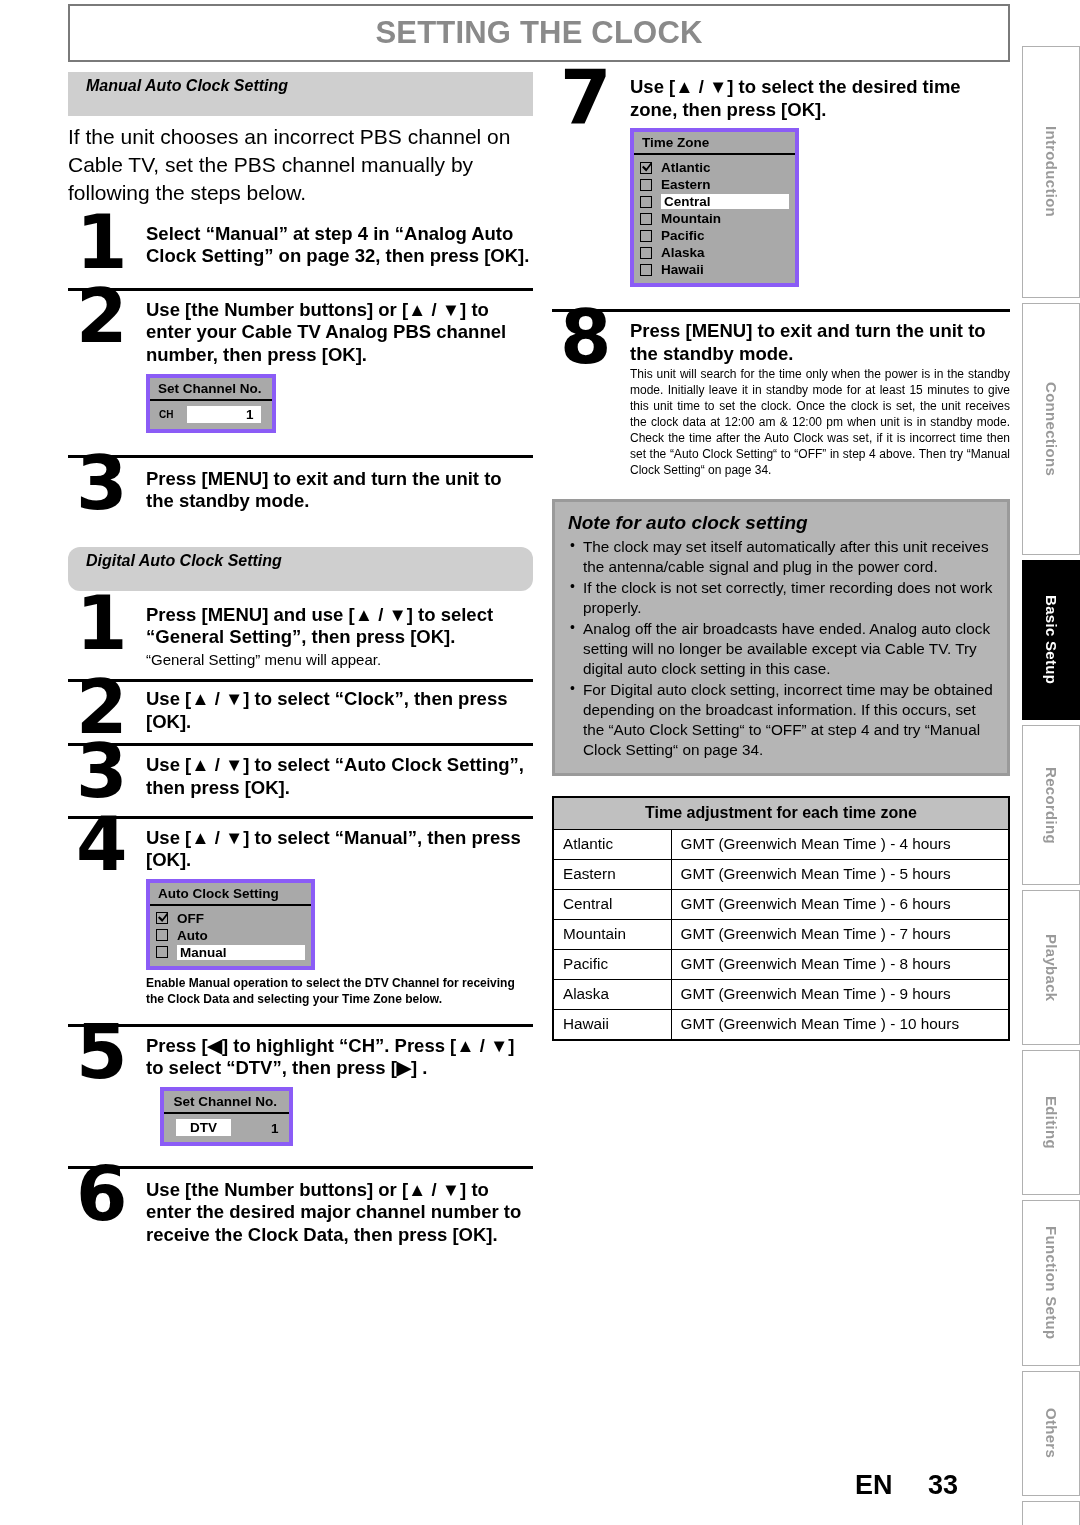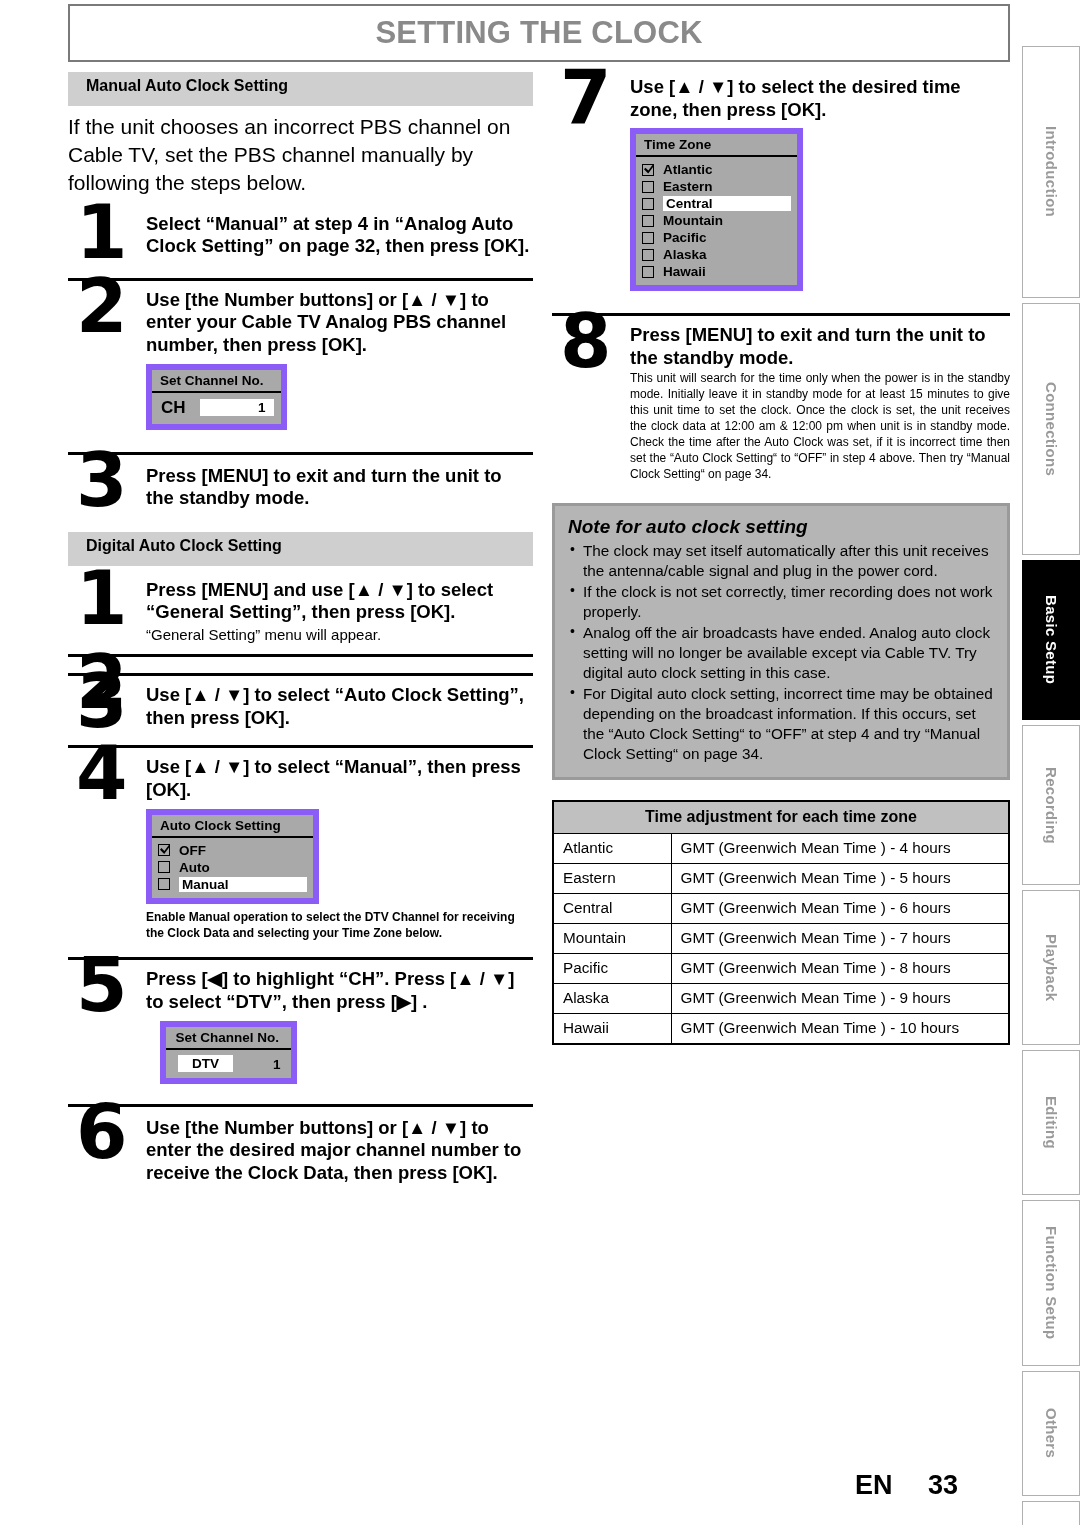--- a/index.html
+++ b/index.html
@@ -28,23 +28,24 @@
   .col-left {
     position: absolute; left: 68px; top: 72px; width: 465px;
   }
   .col-right {
     position: absolute; left: 552px; top: 72px; width: 458px;
   }
 
   
   .section-band {
     background: #cfcfcf;
-    padding: 5px 0 11px 18px;
+    padding: 5px 0 21px 18px;
     font-size: 16px; font-weight: bold;
     margin-bottom: 7px;
+    font-style: italic;
   }
   .intro-para {
     font-size: 21px; line-height: 1.33; margin-bottom: 10px;
   }
 
   
   .step {
     position: relative;
     padding-left: 78px;
     padding-top: 4px;
@@ -67,21 +68,21 @@
   .step-body {
     font-size: 12px; line-height: 1.33; margin-top: 2px; text-align: justify;
   }
   .rule {
     border-top: 3px solid #000; margin: 4px 0 0 0;
   }
 
   
   .osd {
     background: #a9a9a9;
-    border: 6px solid #8b5cf6;
+    border: 4px solid #8b5cf6;
     display: inline-block;
     margin-top: 7px;
   }
   .osd-title {
     font-size: 13.5px; font-weight: bold;
     padding: 3px 10px 3px 8px;
     border-bottom: 2px solid #000;
     font-family: "Liberation Sans", sans-serif;
   }
   .osd-body { padding: 4px 6px 5px 6px; }
@@ -105,21 +106,21 @@
     clip-path: polygon(92% 4%, 100% 22%, 42% 98%, 0% 56%, 14% 40%, 44% 68%);
   }
   .osd-label { white-space: nowrap; }
   .osd-label.hl {
     background: #fff; padding: 0 4px 0 3px;
     min-width: 128px; display: inline-block;
   }
 
   
   .osd-ch { display: flex; align-items: center; padding: 5px 7px 6px 9px; }
-  .osd-ch .lbl { font-size: 17px; font-weight: bold; margin-right: 14px; }
+  .osd-ch .lbl { font-size: 10px; font-weight: bold; margin-right: 14px; }
   .osd-ch .field {
     background: #fff; width: 74px; text-align: right;
     font-size: 13.5px; font-weight: bold; padding: 1px 8px 1px 4px;
   }
   .osd-ch2 { display: flex; align-items: flex-end; padding: 5px 10px 6px 12px; }
   .osd-ch2 .lblhl {
     background: #fff; font-size: 13.5px; font-weight: bold;
     padding: 1px 14px; text-align: center;
   }
   .osd-ch2 .num {
@@ -231,32 +232,33 @@
       </div>
     </div>
 
     <div class="rule" style="margin-top:16px;"></div>
 
     <div class="step" style="padding-top:10px;padding-bottom:14px;">
       <div class="step-num big">3</div>
       <div class="step-title">Press [MENU] to exit and turn the unit to the standby mode.</div>
     </div>
 
-    <div class="section-band" style="margin-top:8px;">Digital Auto Clock Setting</div>
+    <div class="section-band" style="margin-top:20px;border-radius:12px;">Digital Auto Clock Setting</div>
 
     <div class="step" style="padding-top:6px;">
       <div class="step-num big">1</div>
       <div class="step-title">Press [MENU] and use [▲ / ▼] to select “General Setting”, then press [OK].</div>
       <div class="step-sub">“General Setting” menu will appear.</div>
     </div>
 
     <div class="rule" style="margin-top:4px;"></div>
 
     <div class="step" style="padding-top:6px;">
       <div class="step-num big">2</div>
+      <div class="step-title">Use [▲ / ▼] to select “Clock”, then press [OK].</div>
     </div>
 
     <div class="rule" style="margin-top:4px;"></div>
 
     <div class="step" style="padding-top:8px;padding-bottom:12px;">
       <div class="step-num big">3</div>
       <div class="step-title">Use [▲ / ▼] to select “Auto Clock Setting”, then press [OK].</div>
     </div>
 
     <div class="rule" style="margin-top:4px;"></div>

